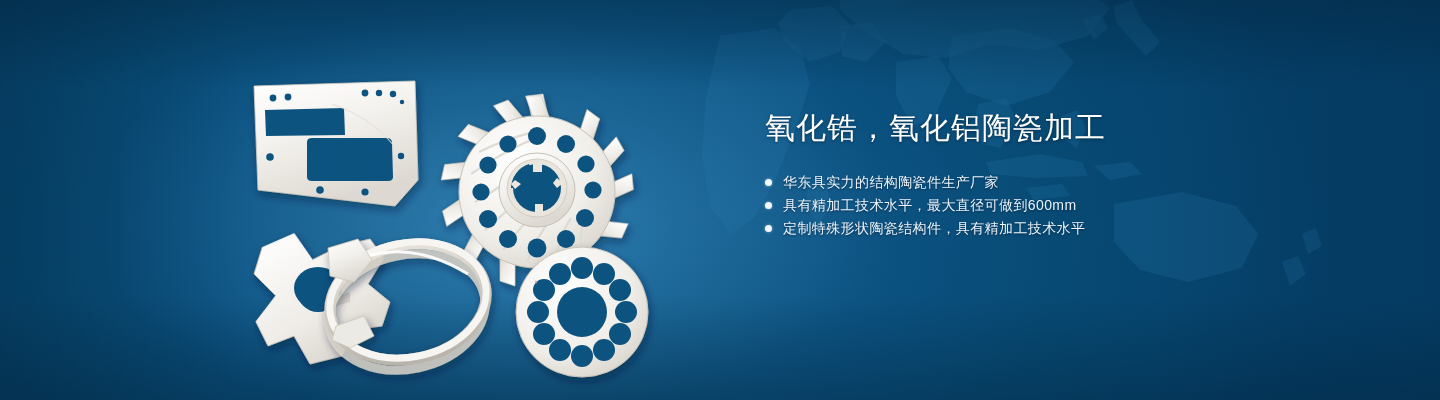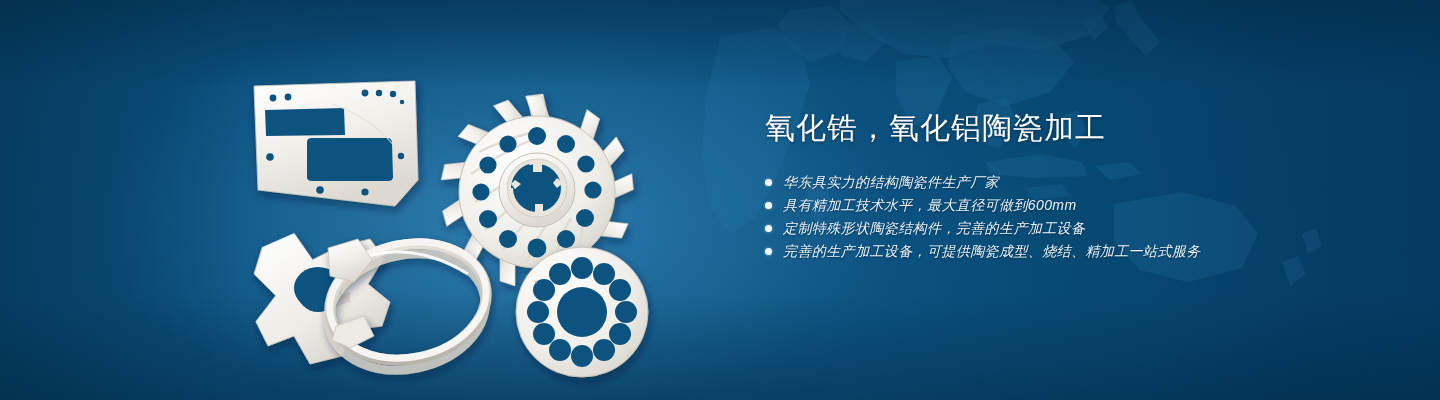--- a/index.html
+++ b/index.html
@@ -57,21 +57,20 @@
   }
   .bullets{list-style:none;margin:0;padding:0;margin-top:23px;}
   .bullets li{
     display:flex;align-items:center;
     height:23px;
     color:#ecf4fb;
     font-size:14px;
     letter-spacing:.4px;
     text-shadow:0 1px 2px rgba(0,20,40,.55);
     white-space:nowrap;
-    font-style:italic;
   }
   .dot{
     flex:0 0 auto;
     width:7px;height:7px;border-radius:50%;
     background:#f2f8fd;
     margin-right:11px;
     box-shadow:0 0 3px rgba(190,220,245,.6);
   }
 </style>
 </head>
@@ -298,22 +297,18 @@
       <li>
         <span class="dot"></span>
         <span>华东具实力的结构陶瓷件生产厂家</span>
       </li>
       <li>
         <span class="dot"></span>
         <span>具有精加工技术水平，最大直径可做到600mm</span>
       </li>
       <li>
         <span class="dot"></span>
-        <span>定制特殊形状陶瓷结构件，完善的生产加工设备</span>
-      </li>
-      <li>
-        <span class="dot"></span>
-        <span>完善的生产加工设备，可提供陶瓷成型、烧结、精加工一站式服务</span>
+        <span>定制特殊形状陶瓷结构件，具有精加工技术水平</span>
       </li>
     </ul>
   </div>
 
 </div>
 
 </body></html>

